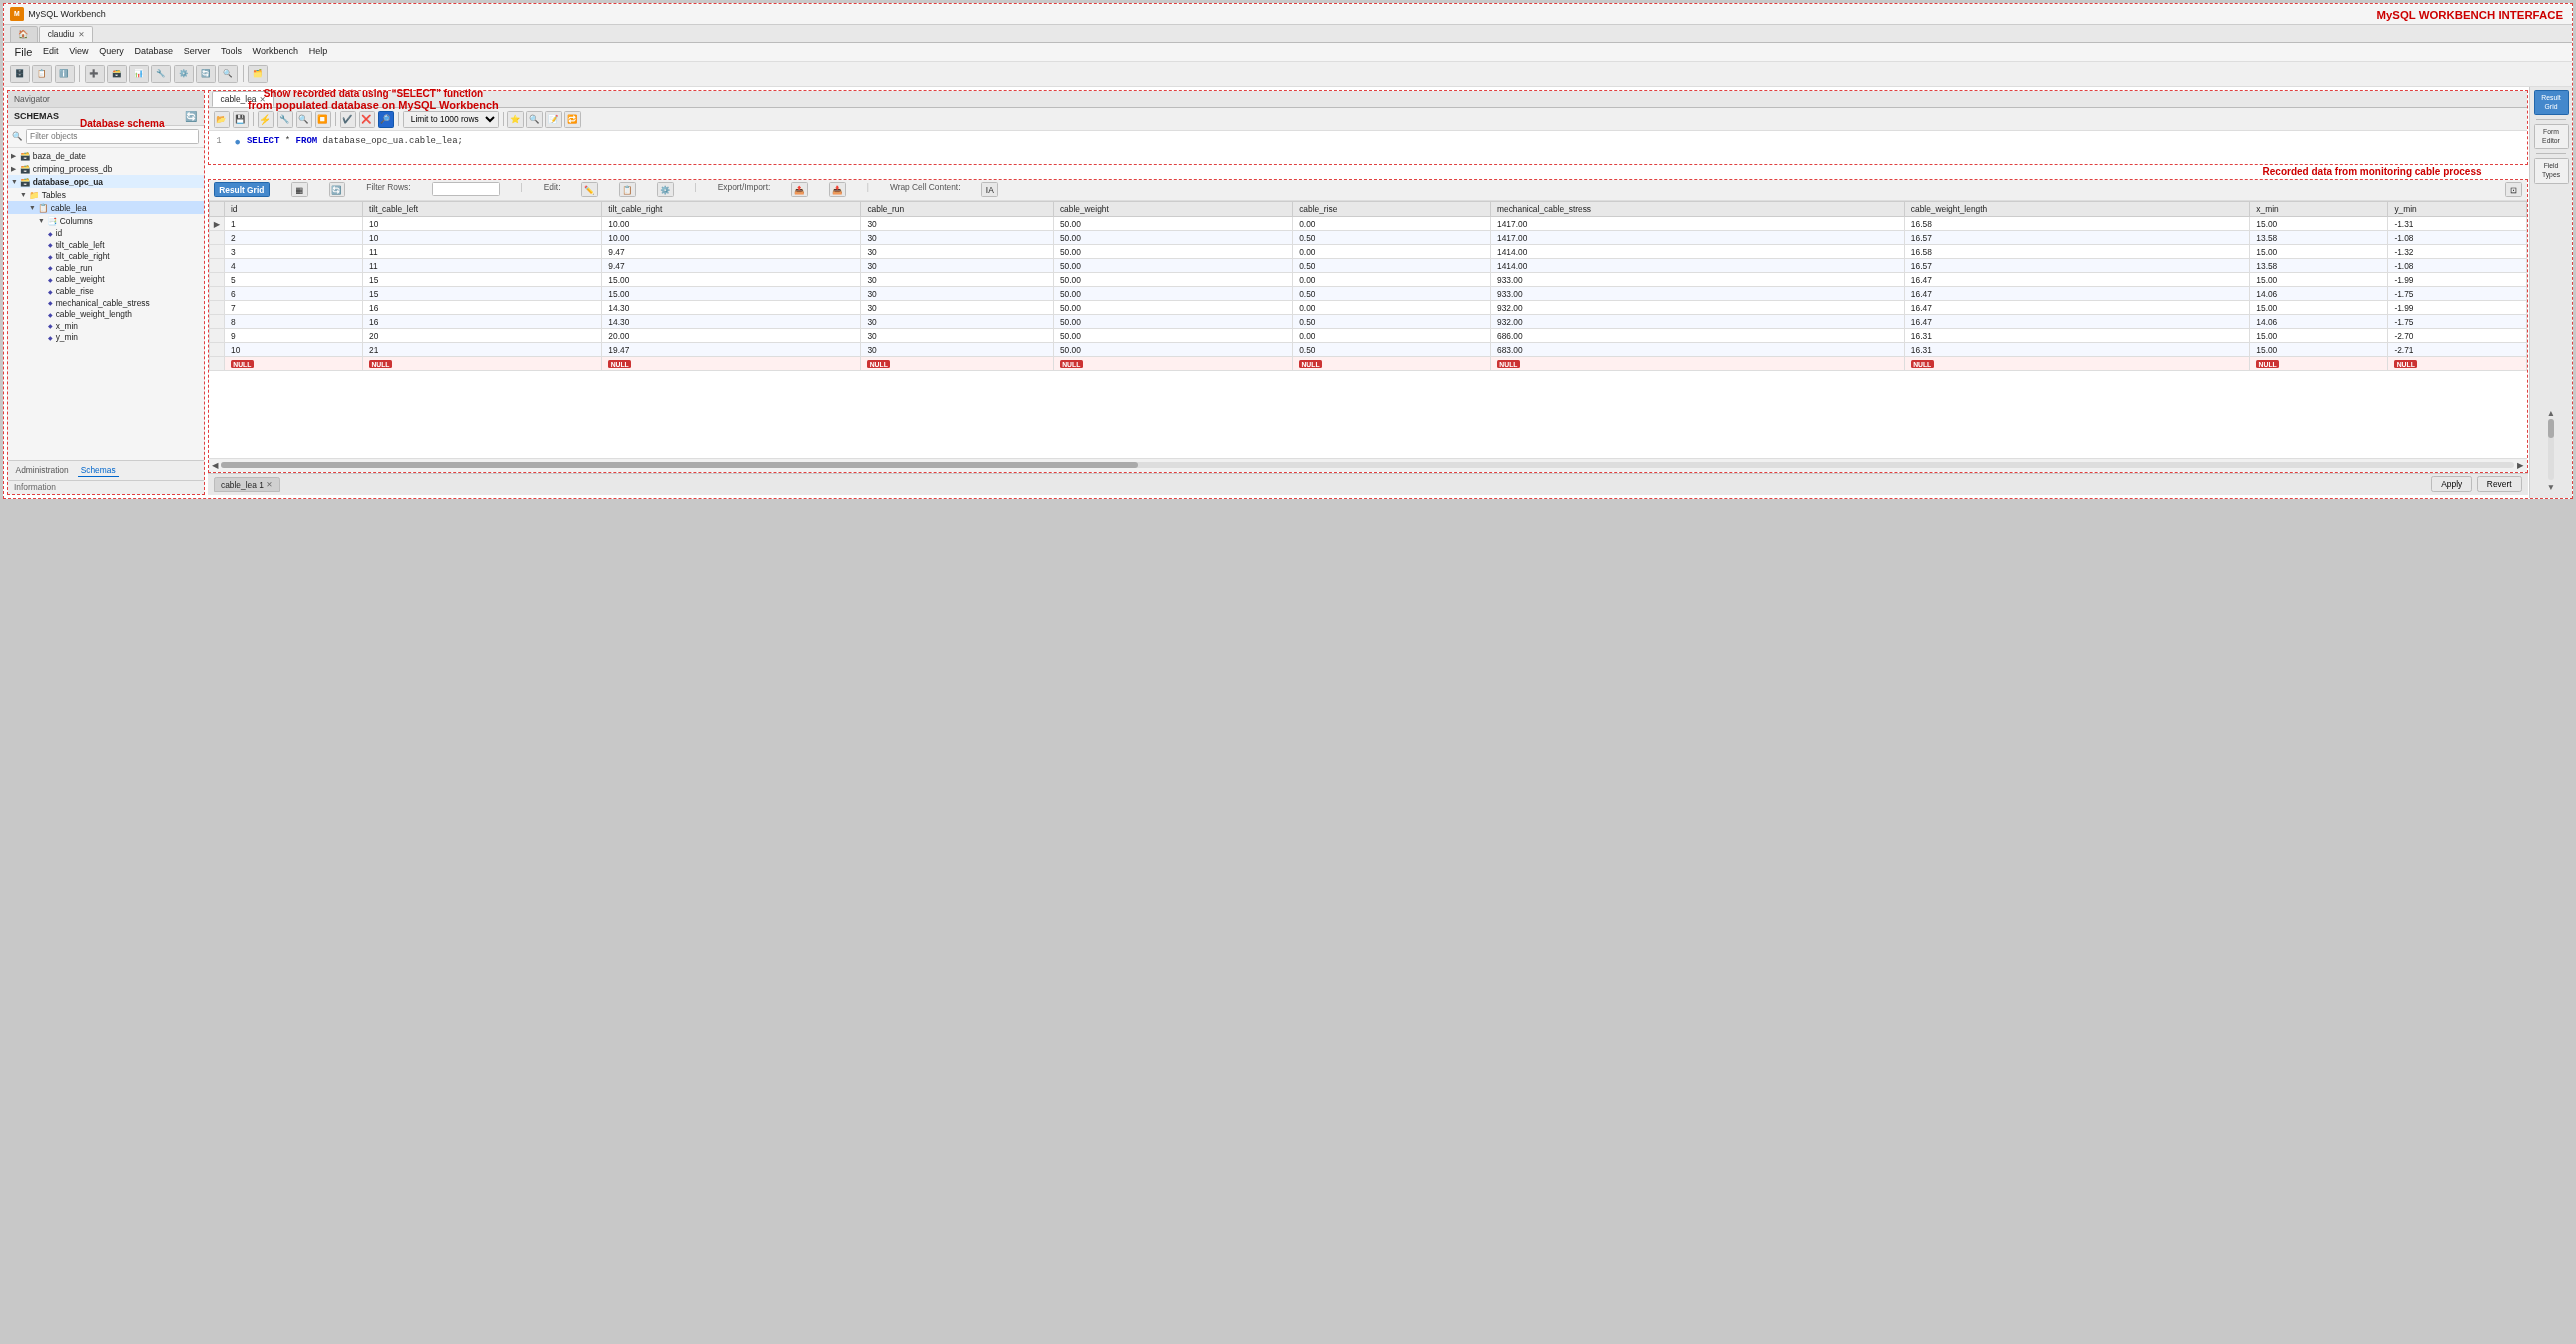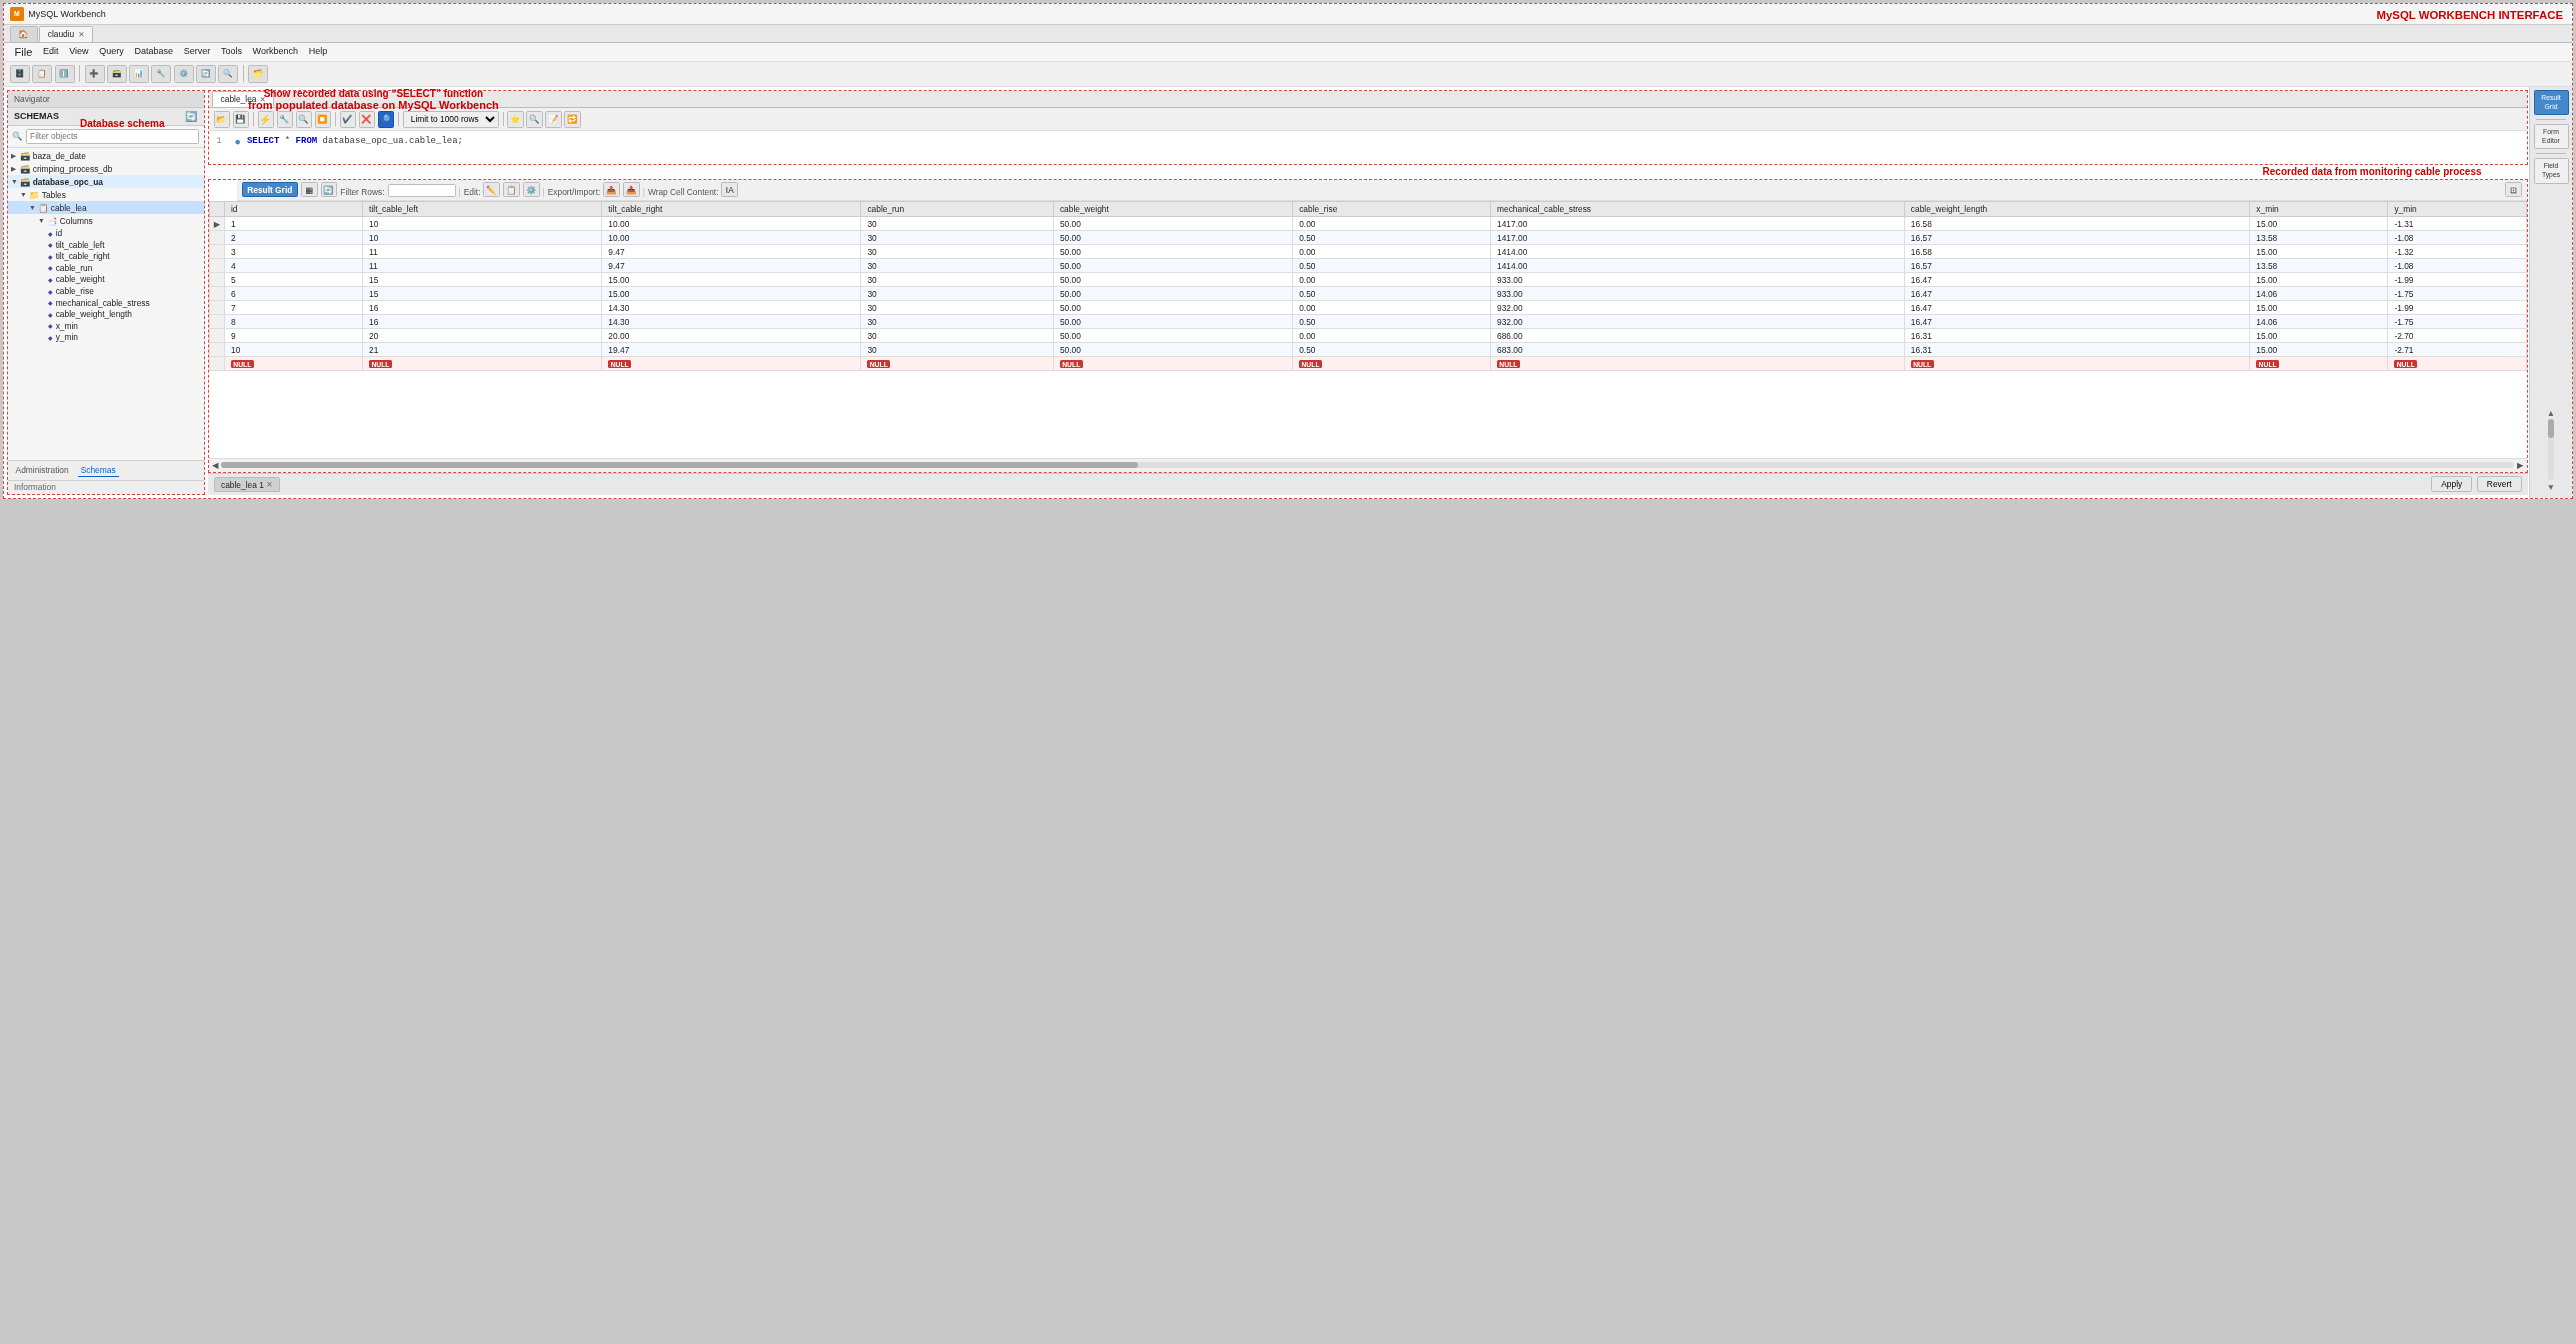--- a/index.html
+++ b/index.html
@@ -233,21 +233,21 @@
             </span>
           </div>
         </div>
 
         <div style="display:flex; justify-content:flex-end; margin-right:46px; margin-bottom:1.5px;">
           <span style="color:#cc0000; font-weight:bold; font-size:10px;">Recorded data from monitoring cable process</span>
         </div>
 
         <div style="border:1.5px dashed #e04040; background:white; flex:1; display:flex; flex-direction:column; overflow:hidden;">
 
-          <div style="background:#f0f0f0; padding:2.3px 4.6px; display:flex; align-items:flex-end; gap:3px; border-bottom:0.8px solid #ddd; font-size:8.4px; flex-wrap:nowrap; overflow-x:auto;margin-left:28px;">
+          <div style="background:#f0f0f0; padding:2.3px 4.6px; display:flex; align-items:flex-start; gap:21px; border-bottom:0.8px solid #ddd; font-size:8.4px; flex-wrap:nowrap; overflow-x:auto;">
             <span style="padding:1.5px 4.6px; background:#4488cc; color:white; border:0.8px solid #2266aa; border-radius:1.5px; font-size:8.4px; cursor:pointer; font-weight:bold; white-space:nowrap;">Result Grid</span>
             <div style="width:16.7px;height:15px;background:#e8e8e8;border:0.8px solid #bbb;border-radius:1.5px;display:flex;align-items:center;justify-content:center;font-size:8.4px;cursor:pointer;">▦</div>
             <div style="width:16.7px;height:15px;background:#e8e8e8;border:0.8px solid #bbb;border-radius:1.5px;display:flex;align-items:center;justify-content:center;font-size:8.4px;cursor:pointer;">🔄</div>
             <span style="white-space:nowrap; color:#555;">Filter Rows:</span>
             <input type="text" style="border: 0.8px solid rgb(187, 187, 187); padding: 0.8px 3px; font-size: 8.4px; width: 68px; border-radius: 1.5px;">
             <span style="color:#bbb;">|</span>
             <span style="white-space:nowrap; color:#555;">Edit:</span>
             <div style="width:16.7px;height:15px;background:#e8e8e8;border:0.8px solid #bbb;border-radius:1.5px;display:flex;align-items:center;justify-content:center;font-size:8.4px;cursor:pointer;">✏️</div>
             <div style="width:16.7px;height:15px;background:#e8e8e8;border:0.8px solid #bbb;border-radius:1.5px;display:flex;align-items:center;justify-content:center;font-size:8.4px;cursor:pointer;">📋</div>
             <div style="width:16.7px;height:15px;background:#e8e8e8;border:0.8px solid #bbb;border-radius:1.5px;display:flex;align-items:center;justify-content:center;font-size:8.4px;cursor:pointer;">⚙️</div>

